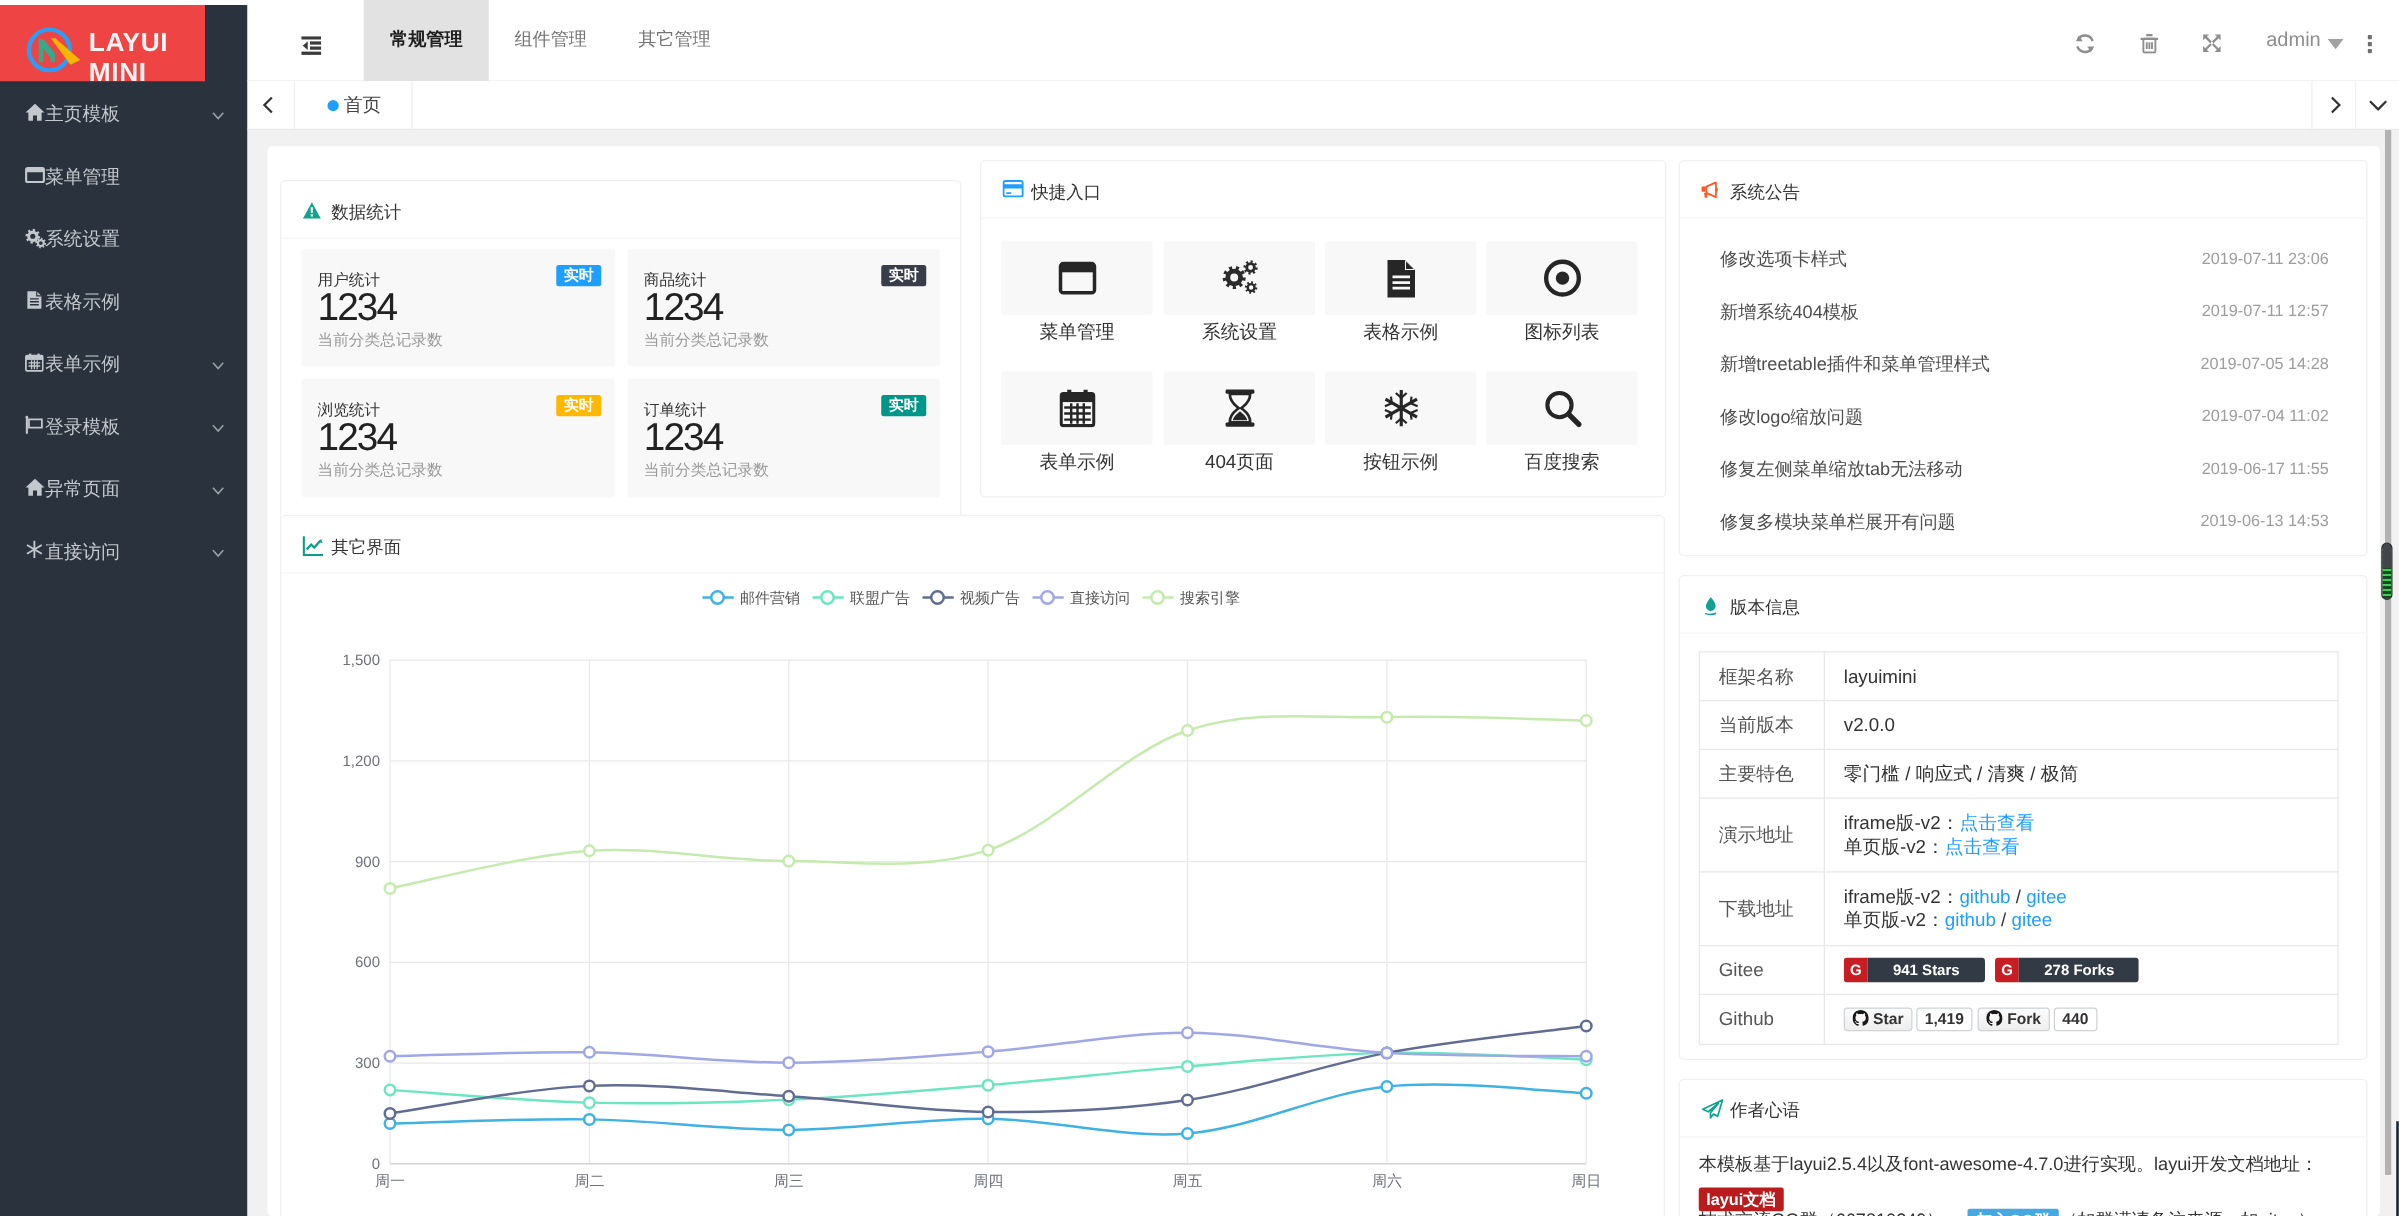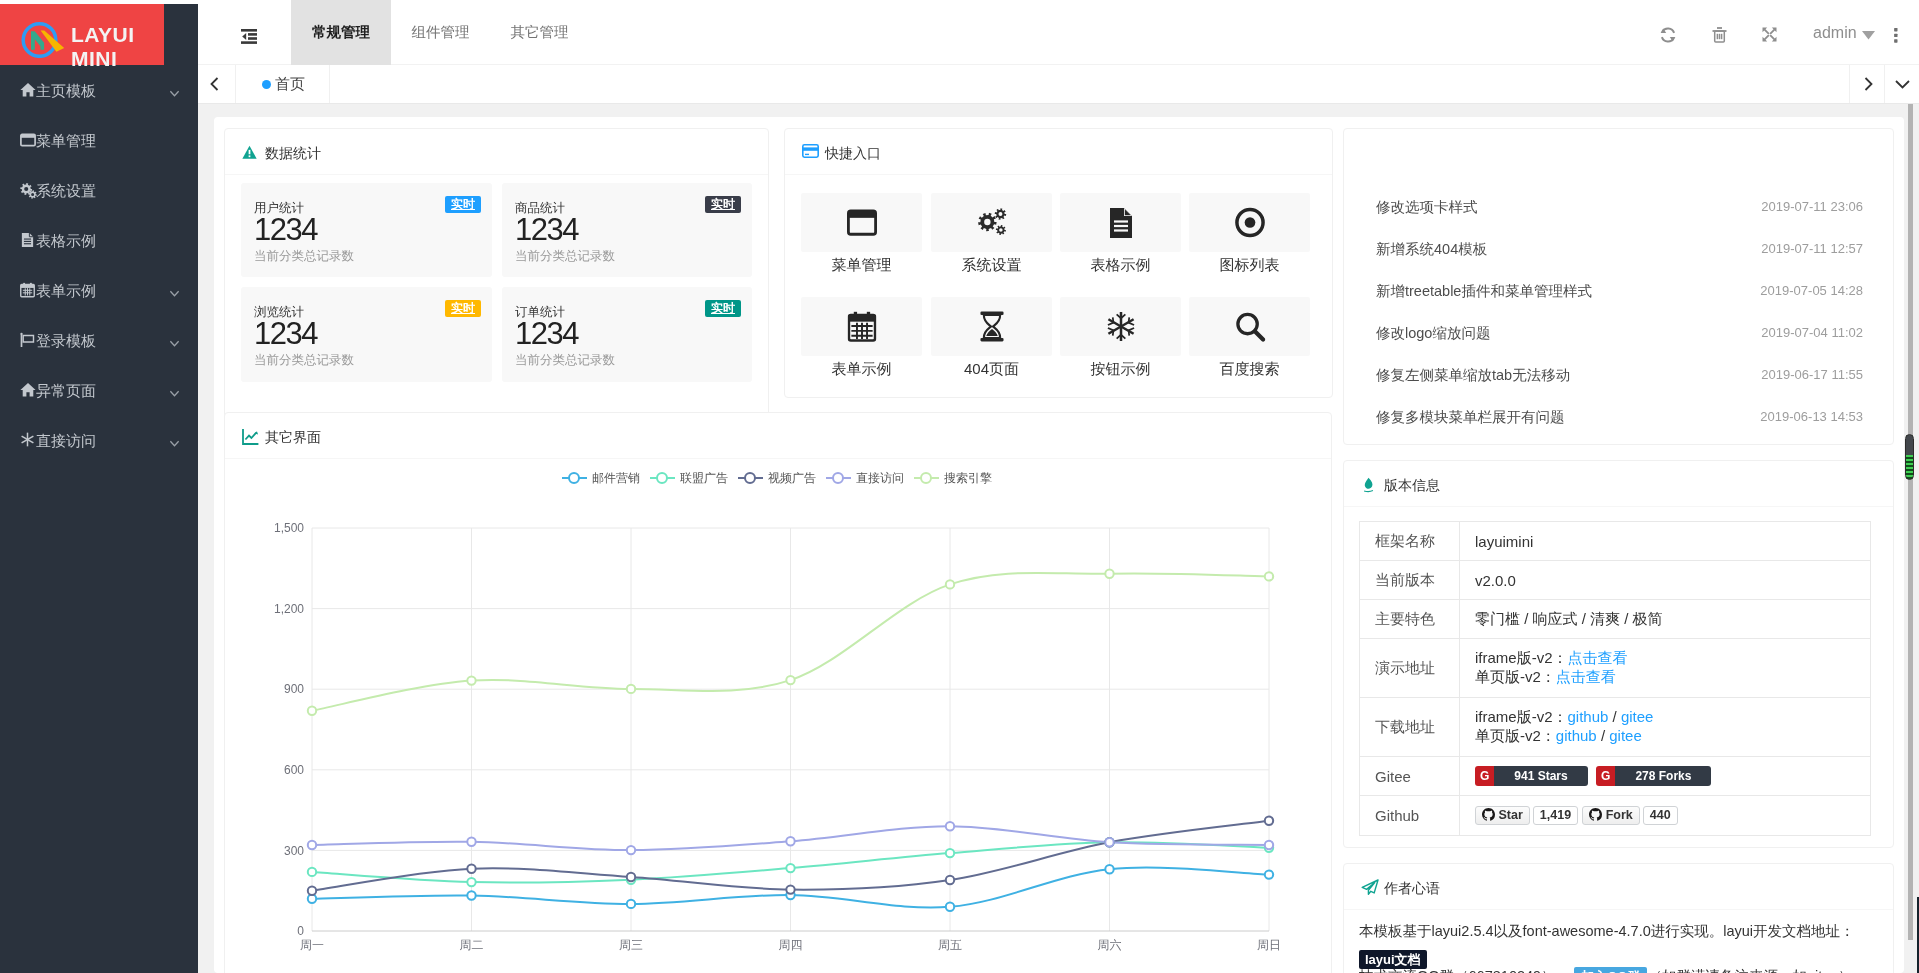--- a/index.html
+++ b/index.html
@@ -34,38 +34,38 @@
 #wrap { position:absolute; left:16px; top:13px; width:1690px; height:856px; background:#fff; border-radius:4px; }
 .card { position:absolute; background:#fff; border:1px solid #f0f0f0; border-radius:4px; }
 .chead { position:absolute; left:0; top:0; right:0; height:46px; border-bottom:1px solid #f6f6f6; }
 .chead .hico { position:absolute; left:17px; top:15px; width:17px; height:17px; }
 .chead .htxt { position:absolute; left:40px; top:16px; font-size:14px; color:#333; }
 
 .tile { position:absolute; background:#f8f8f8; border-radius:3px; }
 .tile .tt { position:absolute; left:13px; top:17px; font-size:12.5px; color:#333; }
 .tile .num { position:absolute; left:13px; top:31px; font-size:31px; line-height:31px; letter-spacing:-1.5px; color:#222; }
 .tile .cap { position:absolute; left:13px; top:65px; font-size:12.5px; color:#999; }
-.tile .badge { position:absolute; right:11px; top:13px; height:17px; line-height:17px; padding:0 6px; border-radius:2px; color:#fff; font-size:12px; font-weight:bold;text-decoration:underline; }
+.tile .badge { position:absolute; right:11px; top:13px; height:17px; line-height:17px; padding:0 6px; border-radius:2px; color:#fff; font-size:12px; font-weight:bold; }
 
 .qtile { position:absolute; width:121px; height:59px; background:#f8f8f8; border-radius:2px; }
 .qlab { position:absolute; width:121px; text-align:center; font-size:15px; color:#333; }
 
 .nitem { position:absolute; left:32px; right:30px; height:42px; font-size:14.5px; color:#4d4d4d; }
 .nitem .nd { position:absolute; right:0; top:0; font-size:13px; color:#9d9d9d; }
 
 #vtable { position:absolute; left:15px; top:60px; width:512px; border-collapse:collapse; font-size:15px; }
 #vtable td { border:1px solid #e8e8e8; padding:0 0 0 15px; color:#333; vertical-align:middle; }
 #vtable td.lb { width:100px; color:#555; }
 a.lk { color:#1E9FFF; text-decoration:none; }
 .gbadge { display:inline-block; height:20px; line-height:20px; border-radius:3px; overflow:hidden; font-size:12px; font-weight:bold; vertical-align:middle; }
 .gbadge .g1 { display:inline-block; padding:0 5px; background:#c71d23; color:#fff; }
 .gbadge .g2 { display:inline-block; padding:0 20px; background:#323a45; color:#fff; }
 .ghbtn { display:inline-block; height:19px; line-height:17px; padding:0 6px; border:1px solid #d0d3d6; border-radius:3px; background:linear-gradient(#fcfcfc,#eee); font-size:12.5px; font-weight:bold; color:#333; vertical-align:middle; }
 .ghcnt { display:inline-block; height:19px; line-height:17px; padding:0 6px; border:1px solid #d0d3d6; border-radius:3px; background:#fff; font-size:12.5px; font-weight:bold; color:#333; vertical-align:middle; margin-left:3px;text-align:center; }
-.obadge { display:inline-block; height:19px; line-height:19px; padding:0 6px; background:#0f172a; border-radius:2px; color:#fff; font-size:13px; font-weight:bold; }
+.obadge { display:inline-block; height:19px; line-height:19px; padding:0 6px; background:#b91c1c; border-radius:2px; color:#fff; font-size:13px; font-weight:bold; }
 .bbadge { display:inline-block; height:19px; line-height:19px; padding:0 7px; background:#47a7e0; border-radius:2px; color:#fff; font-size:13px; font-weight:bold; }
 
 #sb-track { position:absolute; left:1908px; top:104px; width:5px; height:836px; background:#b3b3b3; }
 #sb-thumb { position:absolute; left:1905px; top:434px; width:9px; height:46px; border-radius:5px; overflow:hidden;
   background-image:
     linear-gradient(#43474c 0 45%, rgba(0,0,0,0) 45%),
     repeating-linear-gradient(#3ecf52 0 2px, #114d1c 2px 4px);
   border:1px solid #2c2c2c; }
 #dark-edge { position:absolute; left:1917px; top:897px; width:2px; height:76px; background:#14222c; }
 </style>
@@ -230,21 +230,21 @@
   <div class="ts-r" style="left:1686px">
       <svg style="position:absolute;left:10px;top:15px" width="15" height="9" viewBox="0 0 15 9" fill="none" stroke="#333" stroke-width="1.8">
         <path d="M1 1 L7.5 7.5 14 1"></path>
       </svg>
     </div>
 </div>
 
 <div id="content">
   <div id="wrap"></div>
 </div>
-<div class="card" style="left:224px;top:128px;width:545px;height:346px">
+<div class="card" style="left:224px;top:144px;width:545px;height:346px">
     <div class="chead">
       <span class="hico"><svg viewBox="0 0 17 17" width="15" height="15" style="margin-top:1px">
           <path d="M8.5 0.8 L16.6 15.6 H0.4 Z" fill="#10a391"></path>
           <rect x="7.5" y="5.5" width="2" height="5" fill="#fff"></rect>
           <rect x="7.5" y="11.8" width="2" height="2" fill="#fff"></rect>
         </svg></span>
       <span class="htxt">数据统计</span>
     </div>
     <div class="tile" style="left:16px;top:54px;width:251px;height:94px">
       <div class="tt">用户统计</div>
@@ -377,20 +377,29 @@
       <div style="position:absolute;left:50%;top:50%;transform:translate(-50%,-50%);height:32px;display:flex;align-items:center">
         <svg viewBox="0 0 32 32" width="31" height="31">
           <circle cx="13.5" cy="13.5" r="10" fill="none" stroke="#262626" stroke-width="3.4"></circle>
           <line x1="21" y1="21" x2="29.5" y2="29.5" stroke="#262626" stroke-width="4.4" stroke-linecap="round"></line>
         </svg>
       </div>
     </div>
     <div class="qlab" style="left:404px;top:231px">百度搜索</div>
   </div>
 <div class="card" style="left:1343px;top:128px;width:551px;height:317px">
+    <div class="chead">
+      <span class="hico"><svg viewBox="0 0 15 15" width="14" height="14" style="margin-top:1px">
+          <path d="M0.8 4.6 c-.4 0 -.6 .6 -.6 2.2 s.2 2.2 .6 2.2 h3 V4.6 Z" fill="#ff5722"></path>
+          <path d="M4.4 4.6 L12.6 1 V13.6 L4.4 10 Z" fill="none" stroke="#ff5722" stroke-width="1.5" stroke-linejoin="round"></path>
+          <path d="M2.4 9.8 h2.4 l.6 4.4 h-2.4 Z" fill="#ff5722"></path>
+          <line x1="13.4" y1="6" x2="13.4" y2="8.6" stroke="#ff5722" stroke-width="1.6"></line>
+        </svg></span>
+      <span class="htxt">系统公告</span>
+    </div>
     <div class="nitem" style="top:69px"><span>修改选项卡样式</span><span class="nd" style="top:1px">2019-07-11 23:06</span></div>
     <div class="nitem" style="top:111px"><span>新增系统404模板</span><span class="nd" style="top:1px">2019-07-11 12:57</span></div>
     <div class="nitem" style="top:153px"><span>新增treetable插件和菜单管理样式</span><span class="nd" style="top:1px">2019-07-05 14:28</span></div>
     <div class="nitem" style="top:195px"><span>修改logo缩放问题</span><span class="nd" style="top:1px">2019-07-04 11:02</span></div>
     <div class="nitem" style="top:237px"><span>修复左侧菜单缩放tab无法移动</span><span class="nd" style="top:1px">2019-06-17 11:55</span></div>
     <div class="nitem" style="top:279px"><span>修复多模块菜单栏展开有问题</span><span class="nd" style="top:1px">2019-06-13 14:53</span></div>
   </div>
 <div class="card" style="left:224px;top:412px;width:1108px;height:580px">
     <div class="chead">
       <span class="hico"><svg viewBox="0 0 17 17" width="17" height="17">

